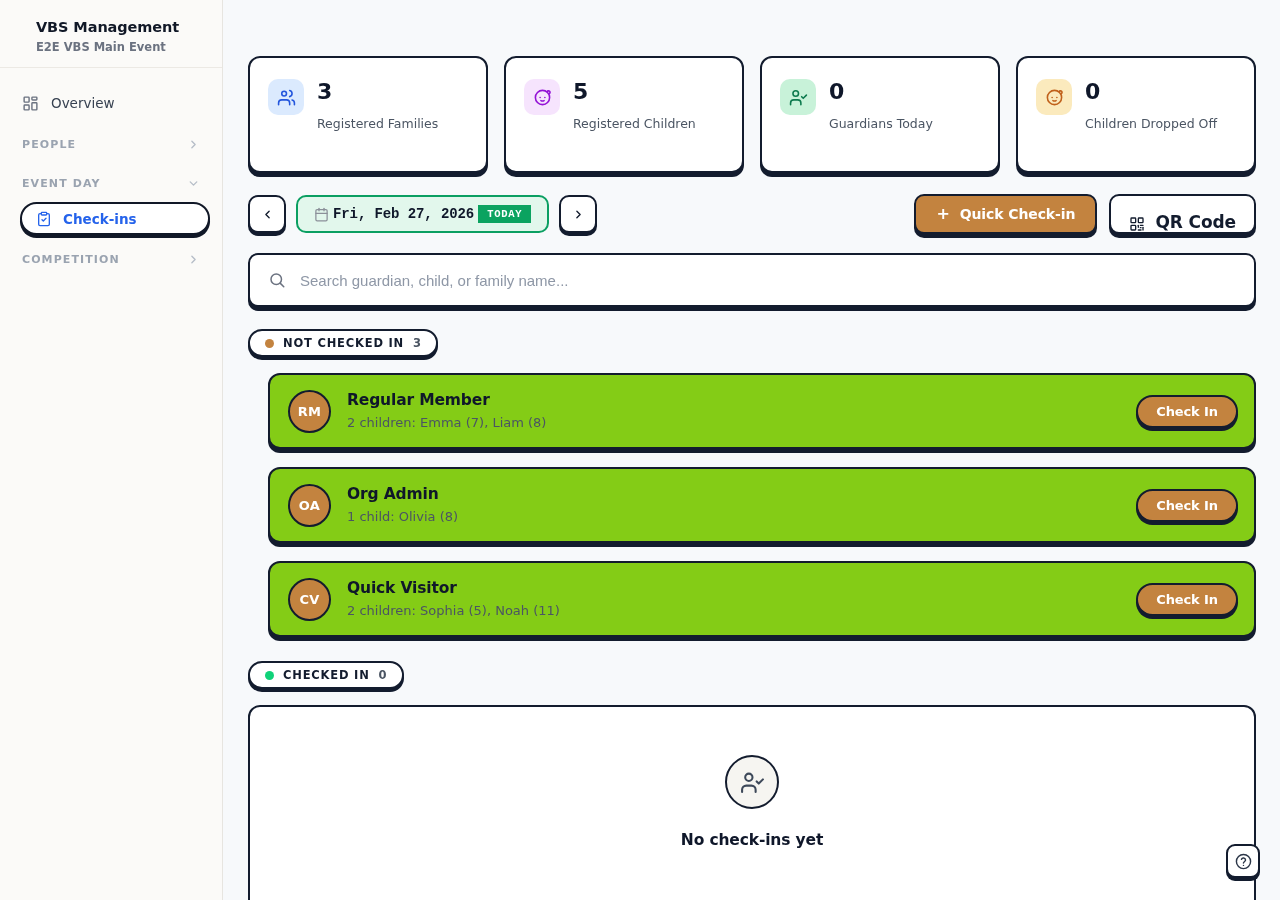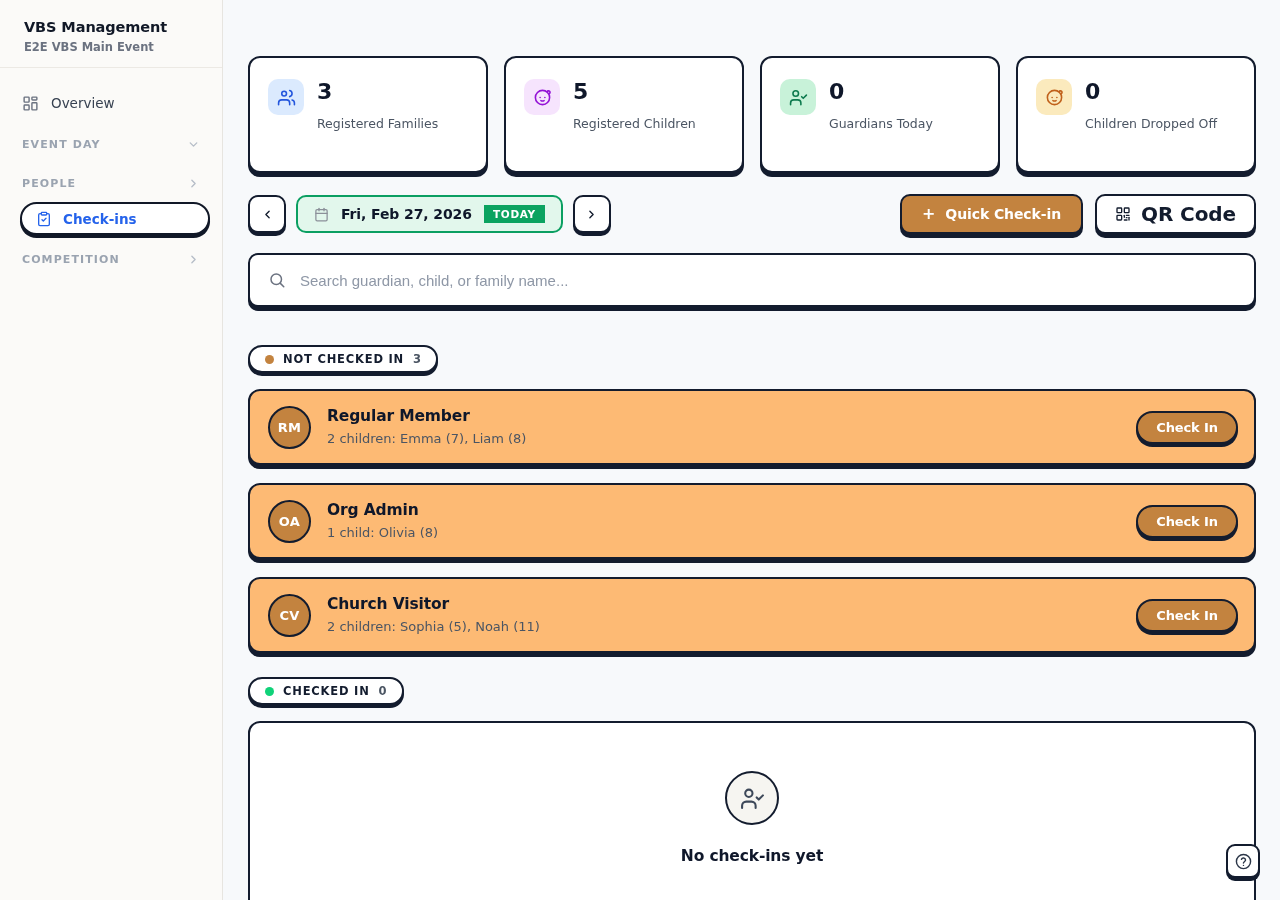--- a/index.html
+++ b/index.html
@@ -13,21 +13,21 @@
 
   
   .sidebar {
     width: 223px; height: 900px;
     background: #fbfaf8;
     border-right: 1px solid #e7e5e0;
     flex: 0 0 223px;
     position: relative;
   }
   .sb-header {
-    padding: 18px 20px 16px 24px;
+    padding: 18px 20px 16px 36px;
     border-bottom: 1px solid #ece9e4;
     height: 68px;
   }
   .sb-title {
     font-size: 14.5px; font-weight: 700; color: #111827;
     letter-spacing: -0.1px; line-height: 1.3;
   }
   .sb-sub {
     font-size: 11.5px; color: #6b7280; margin-top: 3px; line-height: 1.3; font-weight: bold;
   }
@@ -103,21 +103,21 @@
     width: 38px; height: 38px; background: #fff;
     border: 2px solid #131c2e; border-radius: 10px;
     box-shadow: 0 3px 0 #131c2e;
     display: flex; align-items: center; justify-content: center;
     cursor: pointer; color: #131c2e; flex: 0 0 38px;
   }
   .navbtn svg { display:block; width: 13px; height: 13px; }
   .datepill {
     margin: 0 10px; height: 38px; padding: 0 16px;
     background: #e2f7ec; border: 2px solid #0b9f62; border-radius: 10px;
-    display: flex; align-items: center; gap: 12px; cursor: pointer;
+    display: flex; align-items: center; gap: 4px; cursor: pointer; font-family: Liberation Mono, monospace;
   }
   .datepill .calic { color:#8b9099; display:block; }
   .datepill .calic svg { display:block; width:15px; height:15px; }
   .datetext { font-size: 14px; font-weight: 700; color: #0f172a; letter-spacing: -0.1px; }
   .todaypill {
     background: #0ba360; color: #fff; font-size: 10.5px; font-weight: 700;
     letter-spacing: 0.7px; padding: 3px 9px; border-radius: 0;
   }
   .spacer { flex: 1 1 auto; }
   .btn-primary {
@@ -126,22 +126,22 @@
     box-shadow: 0 4px 0 #131c2e;
     color: #fff; font-size: 14px; font-weight: 700;
     display: flex; align-items: center; gap: 10px; cursor: pointer;
     letter-spacing: -0.1px;
   }
   .btn-primary .plus { font-size: 16px; font-weight: 700; line-height: 1; }
   .btn-ghost {
     height: 40px; padding: 0 18px; background: #fff; margin-left: 12px;
     border: 2px solid #131c2e; border-radius: 10px;
     box-shadow: 0 4px 0 #131c2e;
-    color: #131c2e; font-size: 20px; font-weight: 700;
-    display: flex; align-items: center; gap: 10px; cursor: pointer;
+    color: #131c2e; font-size: 17px; font-weight: 700;
+    display: flex; align-items: flex-end; gap: 10px; cursor: pointer;
     letter-spacing: -0.1px;
   }
   .btn-ghost .qr { display:block; }
   .btn-ghost .qr svg { display:block; width:16px; height:16px; }
 
   
   .search {
     margin-top: 18px; height: 54px; background: #fff;
     border: 2px solid #131c2e; border-radius: 10px;
     box-shadow: 0 4px 0 #131c2e;
@@ -156,32 +156,32 @@
   }
   .search input::placeholder { color: #8e97a6; }
 
   
   .chip {
     display: inline-flex; align-items: center; gap: 9px;
     height: 28px; padding: 0 15px; background: #fff;
     border: 2px solid #131c2e; border-radius: 15px;
     box-shadow: 0 3px 0 #131c2e;
     font-size: 11.5px; font-weight: 700; letter-spacing: 0.8px;
-    color: #131c2e; margin-top: 38px;
+    color: #131c2e; margin-top: 22px;
   }
   .dot { width: 9px; height: 9px; border-radius: 50%; flex: 0 0 9px; }
   .chip .cnt { color: #4b5563; font-weight: 700; letter-spacing: 0; }
 
   
   .rows { margin-top: 16px; }
   .row {
-    background: #fdba74; border: 2px solid #131c2e; border-radius: 12px;
+    background: #84cc16; border: 2px solid #131c2e; border-radius: 12px;
     box-shadow: 0 4px 0 #131c2e;
     height: 76px; margin-bottom: 18px;
-    display: flex; align-items: center; padding: 0 16px 0 18px;
+    display: flex; align-items: center; padding: 0 16px 0 18px; margin-left: 20px;
   }
   .avatar {
     width: 43px; height: 43px; border-radius: 50%; flex: 0 0 43px;
     background: #c3833f; border: 2px solid #131c2e;
     display: flex; align-items: center; justify-content: center;
     color: #fff; font-size: 13px; font-weight: 700; letter-spacing: 0.3px;
   }
   .rinfo { margin-left: 16px; flex: 1 1 auto; }
   .rname {
     font-size: 15.5px; font-weight: 700; color: #0f172a;
@@ -249,33 +249,33 @@
               <rect x="3" y="3" width="7" height="7" rx="1"></rect>
               <rect x="14" y="3" width="7" height="4" rx="1"></rect>
               <rect x="3" y="14" width="7" height="7" rx="1"></rect>
               <rect x="14" y="11" width="7" height="10" rx="1"></rect>
             </svg>
         </span>
         <span>Overview</span>
       </div>
 
       <div class="sb-section">
+        <span>PEOPLE</span>
+        <span class="chev">
+          <svg viewBox="0 0 24 24" fill="none" stroke="currentColor" stroke-width="2.5" stroke-linecap="round" stroke-linejoin="round">
+              <polyline points="9 18 15 12 9 6"></polyline>
+            </svg>
+        </span>
+      </div>
+
+      <div class="sb-section">
         <span>EVENT DAY</span>
         <span class="chev">
           <svg viewBox="0 0 24 24" fill="none" stroke="currentColor" stroke-width="2.5" stroke-linecap="round" stroke-linejoin="round">
               <polyline points="6 9 12 15 18 9"></polyline>
-            </svg>
-        </span>
-      </div>
-
-      <div class="sb-section">
-        <span>PEOPLE</span>
-        <span class="chev">
-          <svg viewBox="0 0 24 24" fill="none" stroke="currentColor" stroke-width="2.5" stroke-linecap="round" stroke-linejoin="round">
-              <polyline points="9 18 15 12 9 6"></polyline>
             </svg>
         </span>
       </div>
 
       <div class="sb-active">
         <span class="ico">
           <svg viewBox="0 0 24 24" fill="none" stroke="currentColor" stroke-width="2" stroke-linecap="round" stroke-linejoin="round">
               <path d="M16 4h2a2 2 0 0 1 2 2v14a2 2 0 0 1-2 2H6a2 2 0 0 1-2-2V6a2 2 0 0 1 2-2h2"></path>
               <rect x="8" y="2" width="8" height="4" rx="1"></rect>
               <polyline points="9 13 11 15 15 11"></polyline>
@@ -452,21 +452,21 @@
         <div class="rinfo">
           <div class="rname">Org Admin</div>
           <div class="rsub">1 child: Olivia (8)</div>
         </div>
         <div class="btn-checkin">Check In</div>
       </div>
 
       <div class="row">
         <div class="avatar">CV</div>
         <div class="rinfo">
-          <div class="rname">Church Visitor</div>
+          <div class="rname">Quick Visitor</div>
           <div class="rsub">2 children: Sophia (5), Noah (11)</div>
         </div>
         <div class="btn-checkin">Check In</div>
       </div>
 
     </section>
 
     
     <div class="chip" style="margin-top:6px">
       <span class="dot" style="background:#10d279"></span>

